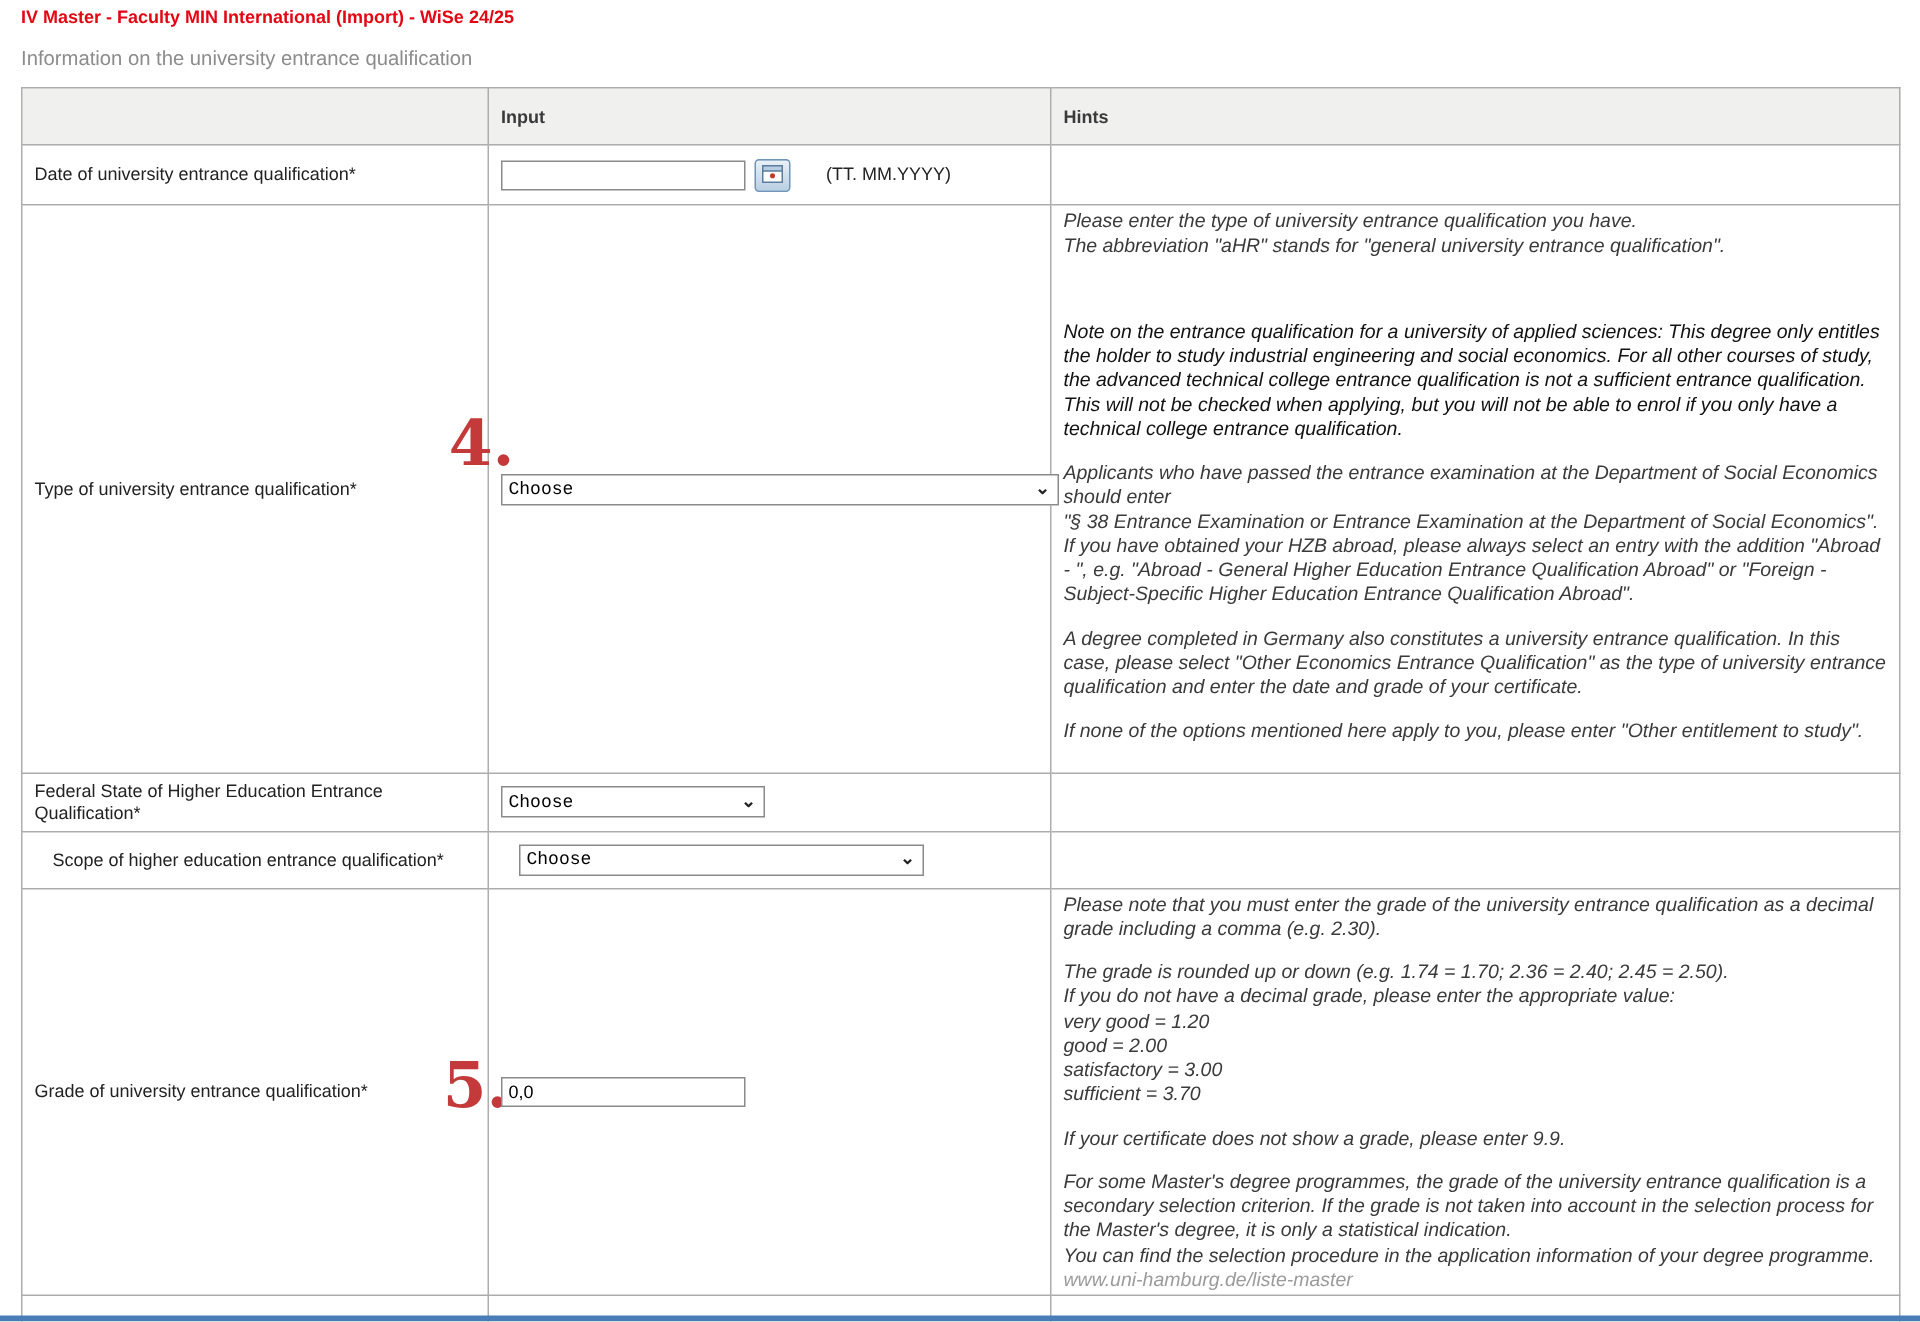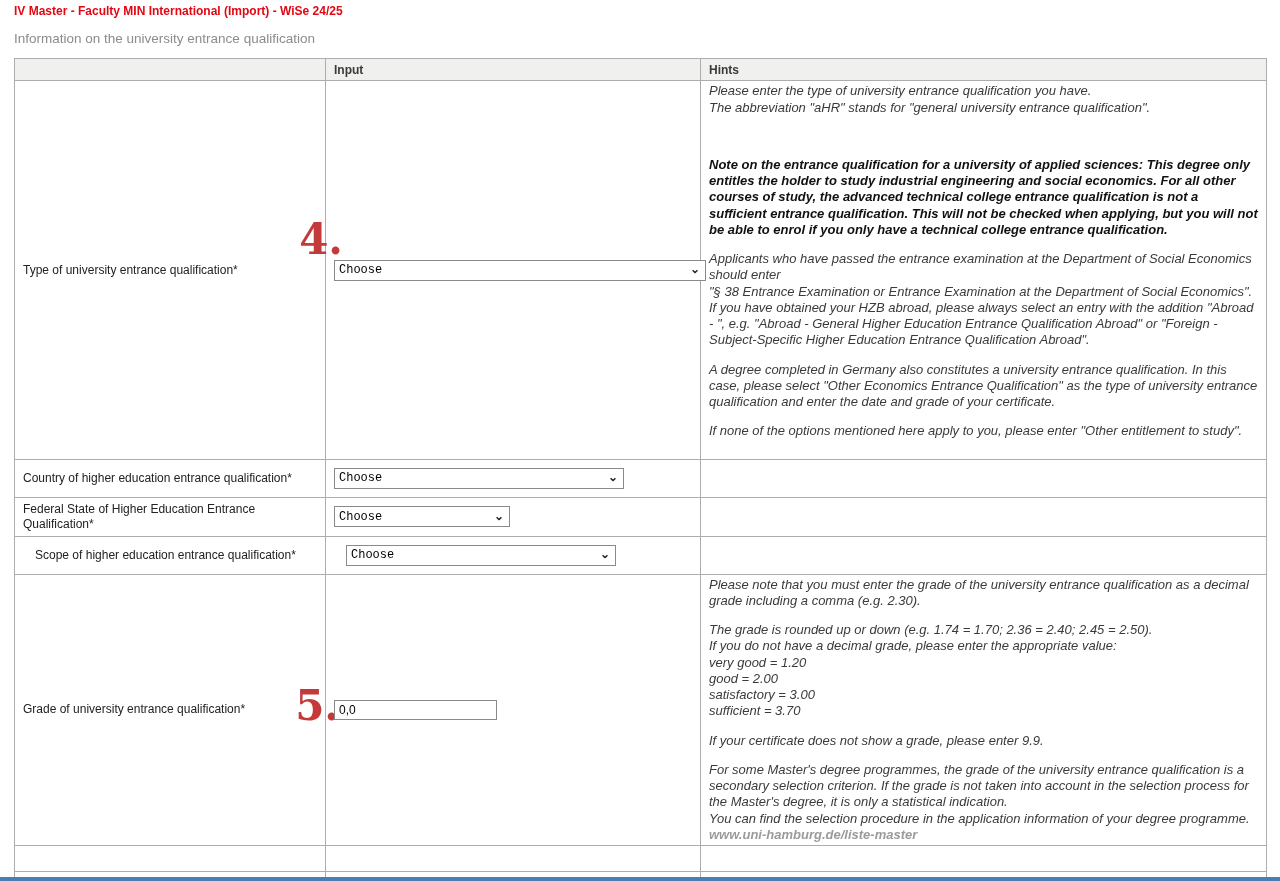--- a/index.html
+++ b/index.html
@@ -29,33 +29,33 @@
     font-size: 12px;
   }
   table.form-table td, table.form-table th {
     border: 1px solid #adadad;
     padding: 2px 8px;
     vertical-align: middle;
   }
   th.hdr {
     background: #f0f0ef;
     text-align: left; font-weight: bold; color: #3a3a3a;
-    height: 22px; font-size: 12px;
+    height: 38px; font-size: 12px;
     border-bottom: 1px solid #8c8c8c;
   }
   td.lbl { color: #222; line-height: 1.25; position: relative; }
   td.inp { position: relative; }
   td.hints {
     vertical-align: top; padding: 7px 10px 7px 10px;
     font-style: italic; color: #3a3a3a; font-size: 13px; line-height: 1.25;
   }
   td.hints p { margin: 0 0 13px 0; white-space: pre-line; }
-  td.hints p.bold { font-weight: bold; color: #111; margin-top: 41px; }
+  td.hints p.bold { font-weight: normal; color: #111; margin-top: 41px; }
   td.hints p.last { margin-bottom: 17px; }
-  .hint-link { color: #9b9b9b; text-decoration: none; font-style: italic; font-weight: bold; }
+  .hint-link { color: #9b9b9b; text-decoration: none; font-style: italic; }
 
   tr.r-date   td { height: 40px; }
   tr.r-type   td { height: 326px; }
   tr.r-country td { height: 38px; }
   tr.r-federal td { height: 39px; }
   tr.r-scope  td { height: 38px; padding-left: 20px; }
   tr.r-grade  td { height: 266px; }
   tr.r-empty  td { height: 26px; }
   tr.r-next   td { height: 80px; }
 
@@ -121,20 +121,37 @@
         <col style="width:566px">
     </colgroup>
 
     <tbody>
         <tr>
       <th class="hdr"></th>
       <th class="hdr">Input</th>
       <th class="hdr">Hints</th>
     </tr>
 
+    <tr class="r-date">
+      <td class="lbl">Date of university entrance qualification*</td>
+      <td class="inp">
+        <input class="txt date-input" type="text" value="" style="">
+        <button class="cal-btn">
+          <span>
+            <svg width="14" height="13" viewBox="0 0 14 13">
+              <rect x="0.5" y="1.5" width="13" height="11" fill="#ffffff" stroke="#5a7da0"></rect>
+              <rect x="0.5" y="1.5" width="13" height="3.5" fill="#b8cde0" stroke="#5a7da0"></rect>
+              <circle cx="7" cy="8.2" r="1.7" fill="#c0392b"></circle>
+            </svg>
+          </span>
+        </button>
+        <span class="format-hint">(TT. MM.YYYY)</span>
+      </td>
+      <td class="hints"></td>
+    </tr>
 
     <tr class="r-type">
       <td class="lbl">
         <span>Type of university entrance qualification*</span>
         <span class="annot annot-4">4.</span>
       </td>
       <td class="inp">
         <span class="select-wrap">
           <select class="sel sel-type">
             <option>Choose</option>
@@ -146,31 +163,20 @@
 The abbreviation "aHR" stands for "general university entrance qualification".</p>
         <p class="bold">Note on the entrance qualification for a university of applied sciences: This degree only entitles the holder to study industrial engineering and social economics. For all other courses of study, the advanced technical college entrance qualification is not a sufficient entrance qualification. This will not be checked when applying, but you will not be able to enrol if you only have a technical college entrance qualification.</p>
         <p>Applicants who have passed the entrance examination at the Department of Social Economics should enter
 "§ 38 Entrance Examination or Entrance Examination at the Department of Social Economics".
 If you have obtained your HZB abroad, please always select an entry with the addition "Abroad - ", e.g. "Abroad - General Higher Education Entrance Qualification Abroad" or "Foreign - Subject-Specific Higher Education Entrance Qualification Abroad".</p>
         <p>A degree completed in Germany also constitutes a university entrance qualification. In this case, please select "Other Economics Entrance Qualification" as the type of university entrance qualification and enter the date and grade of your certificate.</p>
         <p class="last">If none of the options mentioned here apply to you, please enter "Other entitlement to study".</p>
       </td>
     </tr>
 
-    <tr class="r-country">
-      <td class="lbl">Country of higher education entrance qualification*</td>
-      <td class="inp">
-        <span class="select-wrap">
-          <select class="sel sel-country">
-            <option>Choose</option>
-          </select>
-        </span>
-      </td>
-      <td class="hints"></td>
-    </tr>
 
     <tr class="r-federal">
       <td class="lbl">Federal State of Higher Education Entrance Qualification*</td>
       <td class="inp">
         <span class="select-wrap">
           <select class="sel sel-federal">
             <option>Choose</option>
           </select>
         </span>
       </td>

